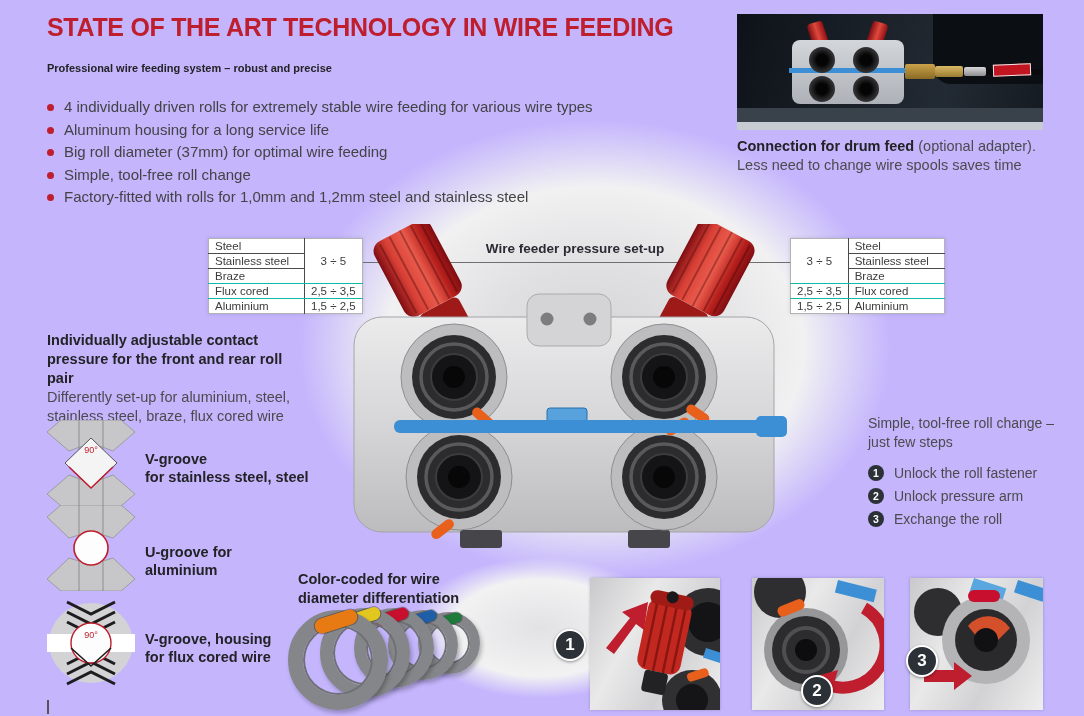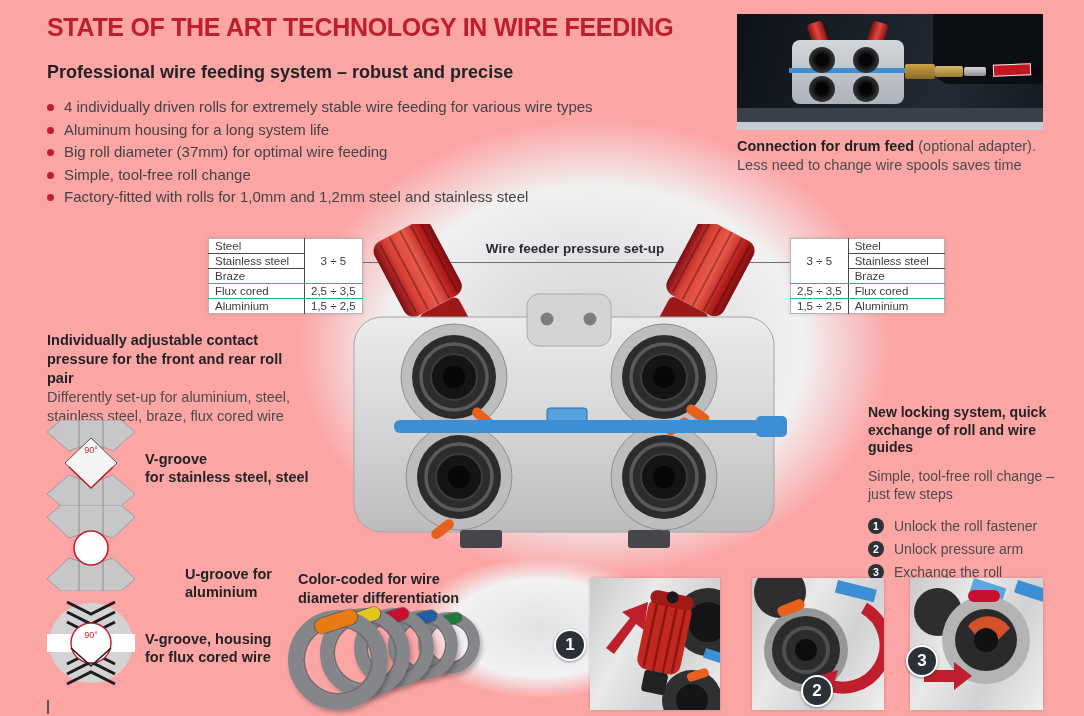--- a/index.html
+++ b/index.html
@@ -1,26 +1,26 @@
 <!DOCTYPE html>
 <html><head>
 <meta charset="utf-8">
 <style>
   * { margin:0; padding:0; box-sizing:border-box; }
   body { background:#ffffff; font-family:"Liberation Sans", sans-serif; }
-  #page { position:relative; width:1084px; height:716px; background:#fca5a5; overflow:hidden; }
+  #page { position:relative; width:1084px; height:716px; background:#c4b5fd; overflow:hidden; }
 
   
   .metal-bg { position:absolute; left:230px; top:0; width:730px; height:610px;
     background: radial-gradient(ellipse 52% 48% at 50% 57%, #d4d4d6 0%, #e0e0e2 28%, #f1f1f2 55%, rgba(255,255,255,0) 78%); }
   .metal-bg2 { position:absolute; left:380px; top:540px; width:320px; height:176px;
     background: radial-gradient(ellipse 50% 50% at 50% 50%, #e2e2e4 0%, #f2f2f3 55%, rgba(255,255,255,0) 80%); }
 
   .title { position:absolute; left:47px; top:13px; font-size:25px; font-weight:800; letter-spacing:-0.3px; color:#be1e2d; }
-  .subtitle { position:absolute; left:47px; top:62px; font-size:18px; font-weight:700; color:#232326; }
+  .subtitle { position:absolute; left:47px; top:62px; font-size:11px; font-weight:700; color:#232326; }
 
   .bullets { position:absolute; left:47px; top:96px; width:560px; list-style:none; }
   .bullets li { position:relative; padding-left:17px; font-size:15px; color:#434345; line-height:22.6px; }
   .bullets li::before { content:""; position:absolute; left:0; top:8px; width:7px; height:7px; border-radius:50%; background:#be1e2d; }
 
   
   .drum-photo { position:absolute; left:737px; top:14px; width:306px; height:116px; overflow:hidden;
     background: linear-gradient(105deg,#0e1218 0%, #1a2028 38%, #222a33 68%, #141a21 100%); }
   .drum-photo .floor { position:absolute; left:0; bottom:8px; width:100%; height:14px; background:#39414b; }
   .drum-photo .floor2 { position:absolute; left:0; bottom:0; width:100%; height:8px; background:#c7ccd2; }
@@ -59,21 +59,21 @@
   
   .contact-block { position:absolute; left:47px; top:331px; width:262px; }
   .contact-block .hd { font-size:14.5px; font-weight:700; color:#232326; line-height:19px; }
   .contact-block .bd { font-size:14.5px; color:#4b4b4d; line-height:19px; }
 
   
   .groove-item { position:absolute; left:45px; width:330px; }
   .groove-item .gicon { position:absolute; left:0; top:0; }
   .groove-item .glabel { position:absolute; left:100px; font-size:14.5px; font-weight:700; color:#232326; line-height:18px; }
   .g1 { top:420px; } .g1 .glabel { top:30px; }
-  .g2 { top:505px; } .g2 .glabel { top:60px;margin-left:40px; }
+  .g2 { top:505px; } .g2 .glabel { top:38px; }
   .g3 { top:596px; } .g3 .glabel { top:34px; }
 
   
   .colorcoded-hd { position:absolute; left:298px; top:570px; width:180px; font-size:14.5px; font-weight:700; color:#232326; line-height:19px; }
   .rings { position:absolute; left:288px; top:598px; width:200px; height:118px; }
   .ring { position:absolute; border-radius:50%; border-style:solid; border-color:#85868a; background:transparent;
     box-shadow: inset 0 0 0 2px #6f7074, 2px 3px 4px rgba(0,0,0,0.25); }
   .ring .tab { position:absolute; border-radius:8px; box-shadow:0 0 0 1px rgba(0,0,0,0.3); }
 
   
@@ -107,21 +107,21 @@
 
 <div id="page">
 
   <div class="metal-bg"></div>
   <div class="metal-bg2"></div>
 
   <div class="title">STATE OF THE ART TECHNOLOGY IN WIRE FEEDING</div>
   <div class="subtitle">Professional wire feeding system – robust and precise</div>
   <ul class="bullets">
     <li>4 individually driven rolls for extremely stable wire feeding for various wire types</li>
-    <li>Aluminum housing for a long system life</li>
+    <li>Aluminum housing for a long service life</li>
     <li>Big roll diameter (37mm) for optimal wire feeding</li>
     <li>Simple, tool-free roll change</li>
     <li>Factory-fitted with rolls for 1,0mm and 1,2mm steel and stainless steel</li>
   </ul>
 
   <div class="drum-photo">
     <div class="panel"></div>
     <div class="floor"></div>
     <div class="floor2"></div>
     <div class="drum-knob" style="left:73px; top:8px; transform:rotate(-18deg);"></div>
@@ -356,21 +356,20 @@
     </div>
     <div class="ring" style="left:32px; top:10px; width:90px; height:90px; border-width:13px; z-index:4;">
       <div class="tab" style="left:10px; top:-10px; width:38px; height:13px; background:#e2c81e; transform:rotate(-18deg);"></div>
     </div>
     <div class="ring" style="left:0px; top:12px; width:100px; height:100px; border-width:15px; z-index:5;">
       <div class="tab" style="left:11px; top:-11px; width:44px; height:15px; background:#e87a14; transform:rotate(-18deg);"></div>
     </div>
   </div>
 
   <div class="locking">
-    <div class="hd">New locking system, quick exchange of roll and wire guides</div>
     <div class="sub">Simple, tool-free roll change – just few steps</div>
     <div class="steps">
       <div class="step">
         <div class="step-badge">1</div>
         <div class="step-text">Unlock the roll fastener</div>
       </div>
       <div class="step">
         <div class="step-badge">2</div>
         <div class="step-text">Unlock pressure arm</div>
       </div>

